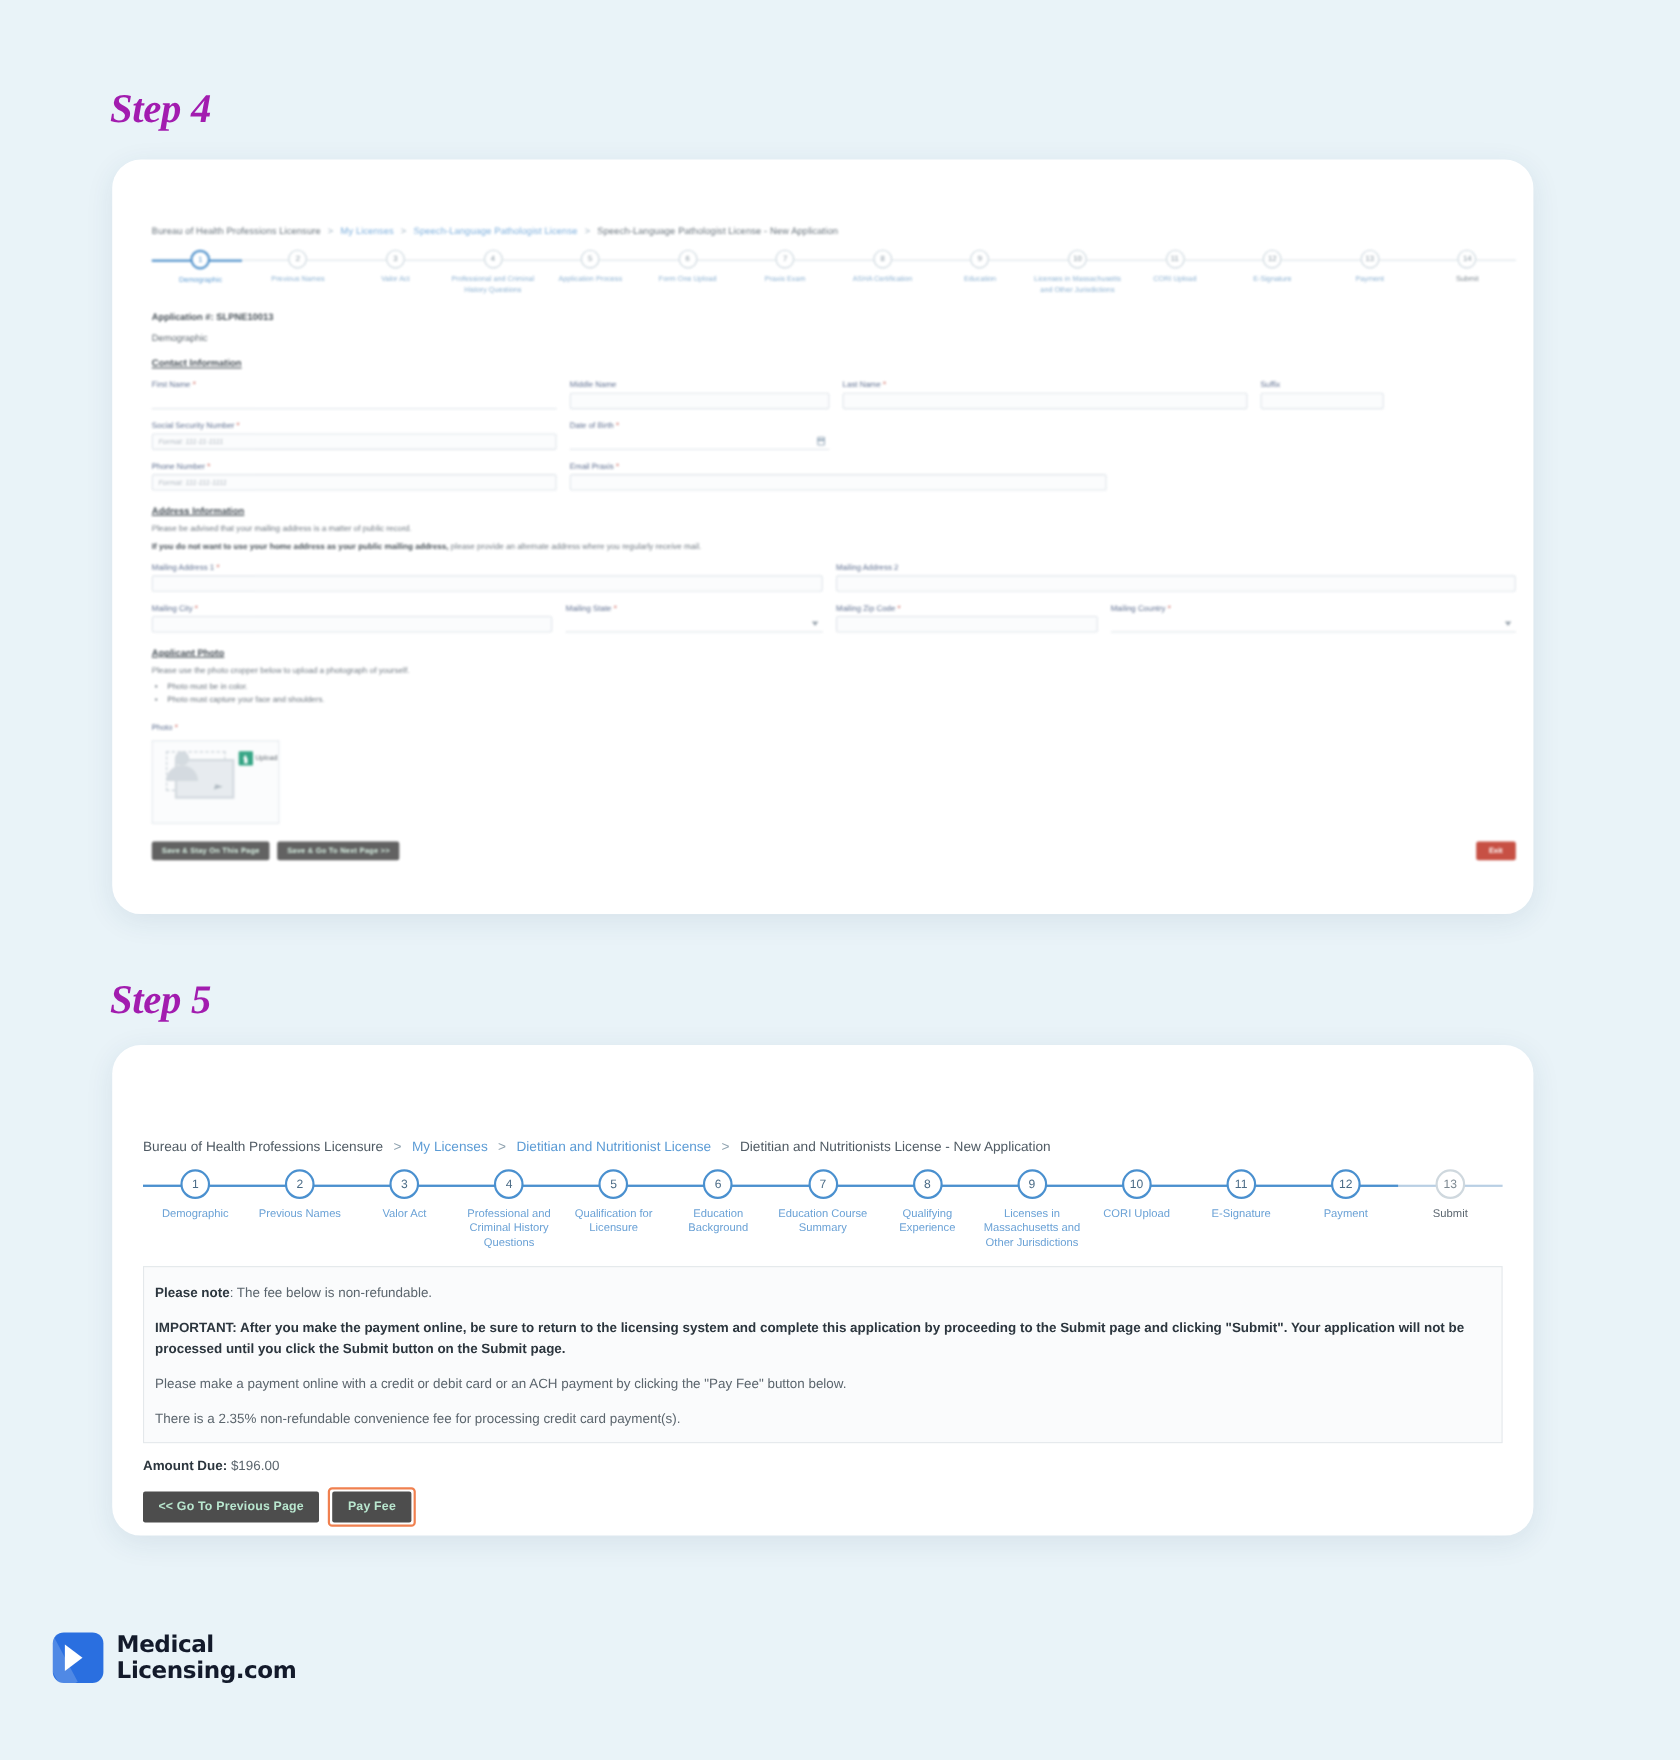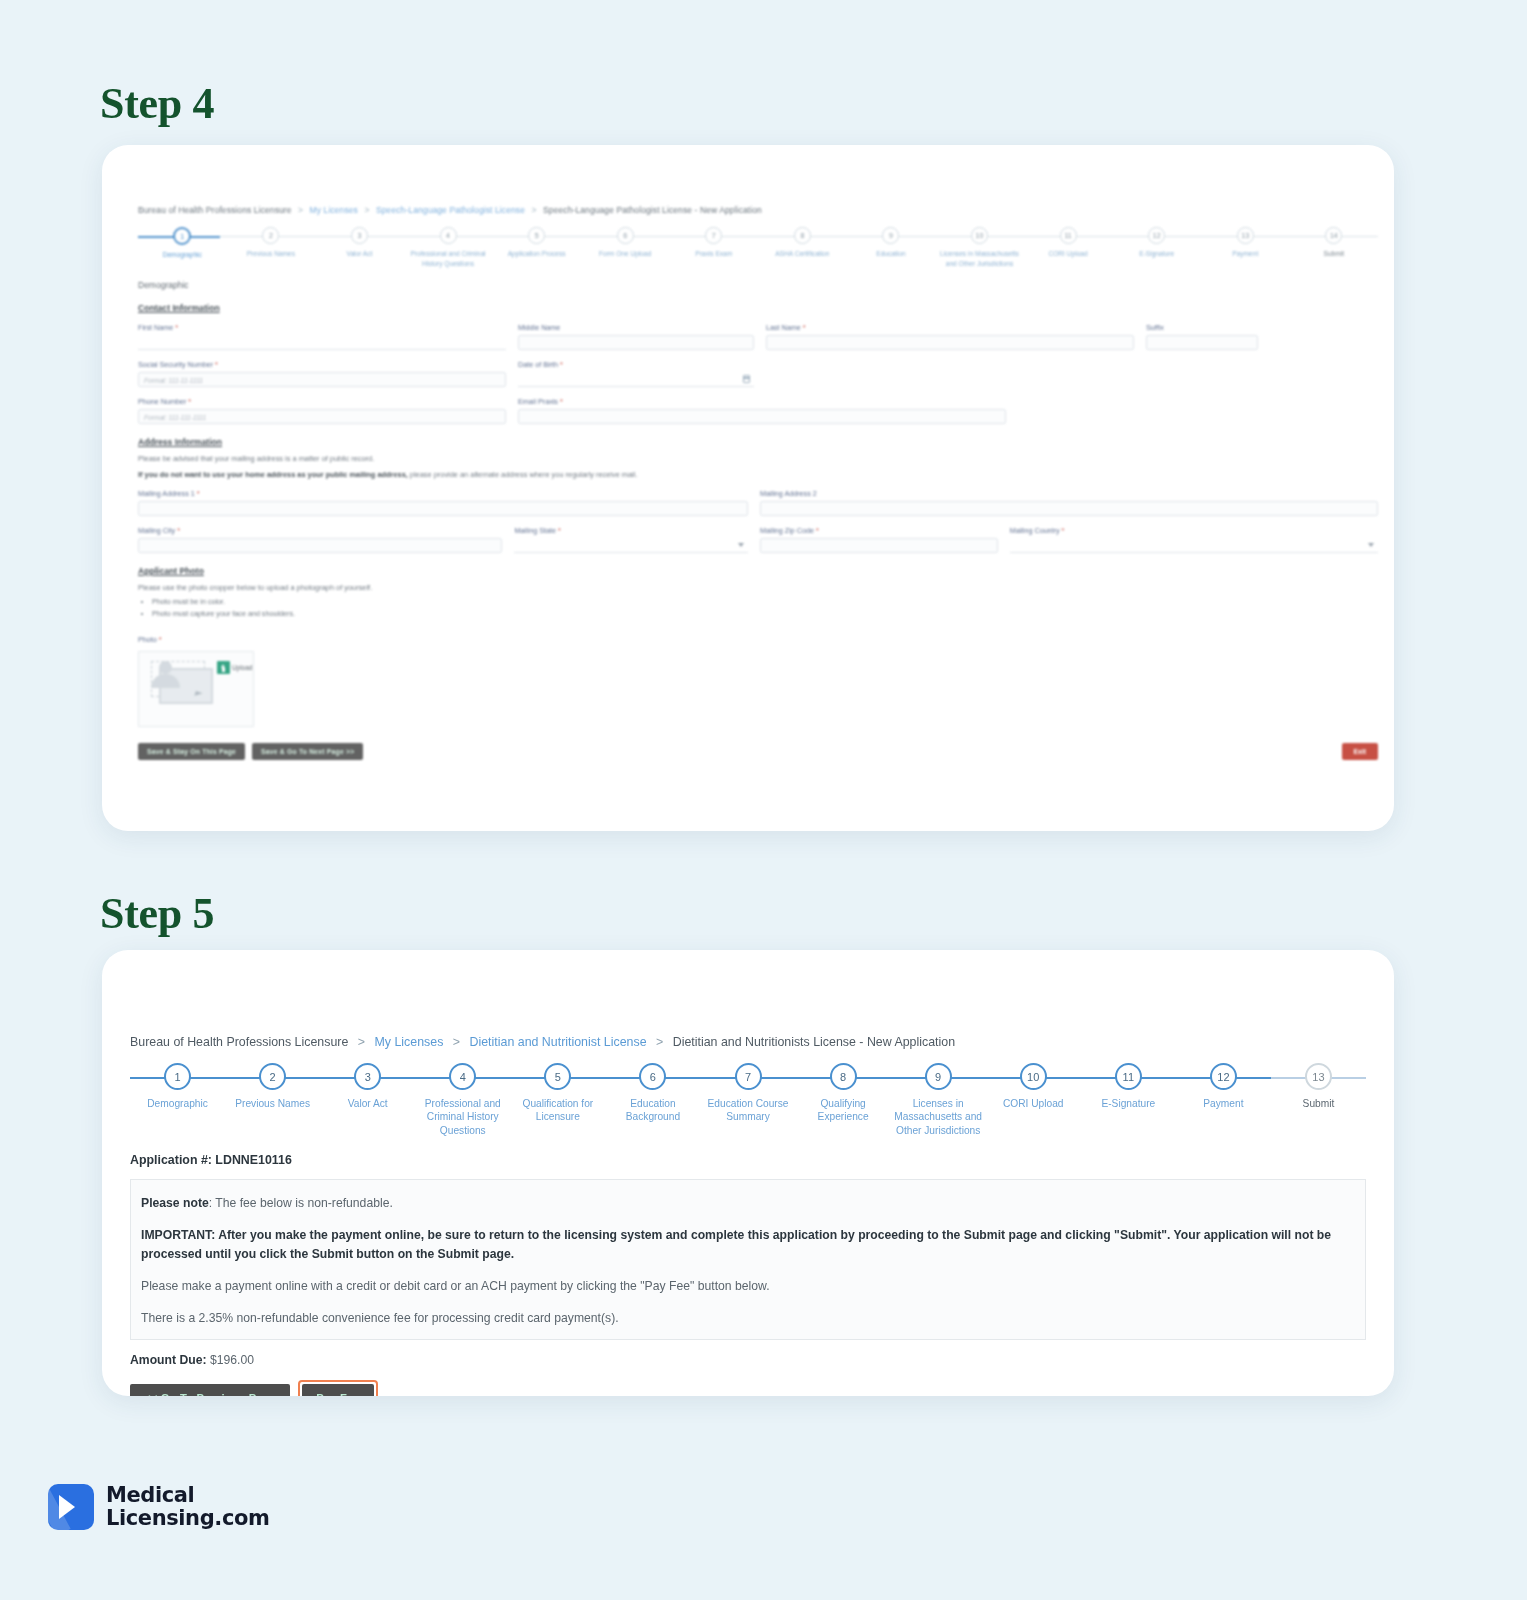--- a/index.html
+++ b/index.html
@@ -12,23 +12,24 @@
     overflow: hidden;
   }
   .page-wrap { position: relative; width: 1527px; height: 1600px; }
 
   
   .step-heading {
     position: absolute;
     left: 100px;
     font-family: "Liberation Serif", serif;
     font-weight: bold;
-    font-size: 44px;
-    color: #14532d;
+    font-size: 37px;
+    color: #a21caf;
     letter-spacing: -0.3px;
+    font-style: italic;
   }
   #step4-heading { top: 78px; }
   #step5-heading { top: 888px; }
 
   
   .shot-card {
     position: absolute;
     left: 102px;
     width: 1292px;
     background: #ffffff;
@@ -340,20 +341,21 @@
               <div class="bub">13</div>
               <div class="lbl">Payment</div>
             </div>
             <div class="step-node last">
               <div class="bub">14</div>
               <div class="lbl">Submit</div>
             </div>
           </div>
       </div>
 
+      <div class="appno">Application #: SLPNE10013</div>
       <div class="sectitle">Demographic</div>
       <div class="grouphead">Contact Information</div>
 
       <div class="f-row">
         <div class="f-cell" style="width:380px">
           <div class="f-lab"><span>First Name</span> <span class="req">*</span></div>
           <div class="f-in plain under"></div>
         </div>
         <div class="f-cell" style="width:248px">
           <div class="f-lab"><span>Middle Name</span></div>
@@ -529,21 +531,20 @@
               <div class="bub">12</div>
               <div class="lbl">Payment</div>
             </div>
             <div class="step-node last">
               <div class="bub">13</div>
               <div class="lbl">Submit</div>
             </div>
           </div>
       </div>
 
-      <div class="appno">Application #: LDNNE10116</div>
 
       <div class="notice">
         <p>
           <b>Please note</b><span>: The fee below is non-refundable.</span>
         </p>
         <p>
           <b>IMPORTANT: After you make the payment online, be sure to return to the licensing system and complete this application by proceeding to the Submit page and clicking "Submit". Your application will not be processed until you click the Submit button on the Submit page.</b>
         </p>
         <p>Please make a payment online with a credit or debit card or an ACH payment by clicking the "Pay Fee" button below.</p>
         <p>There is a 2.35% non-refundable convenience fee for processing credit card payment(s).</p>

